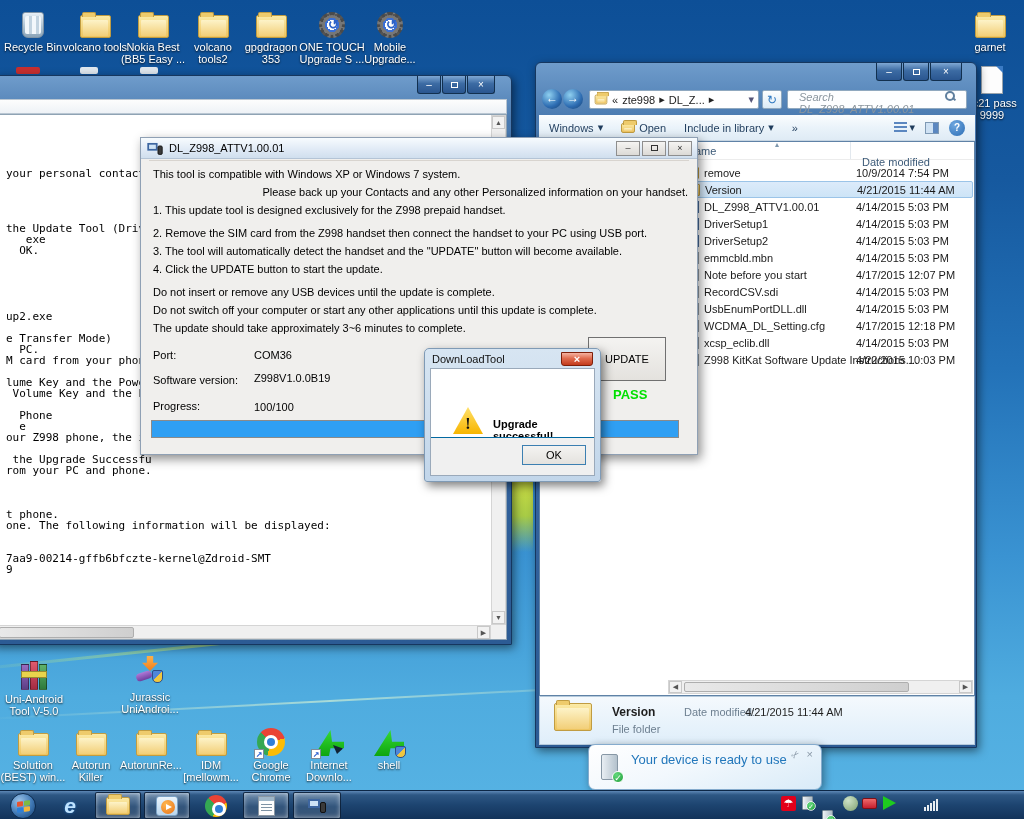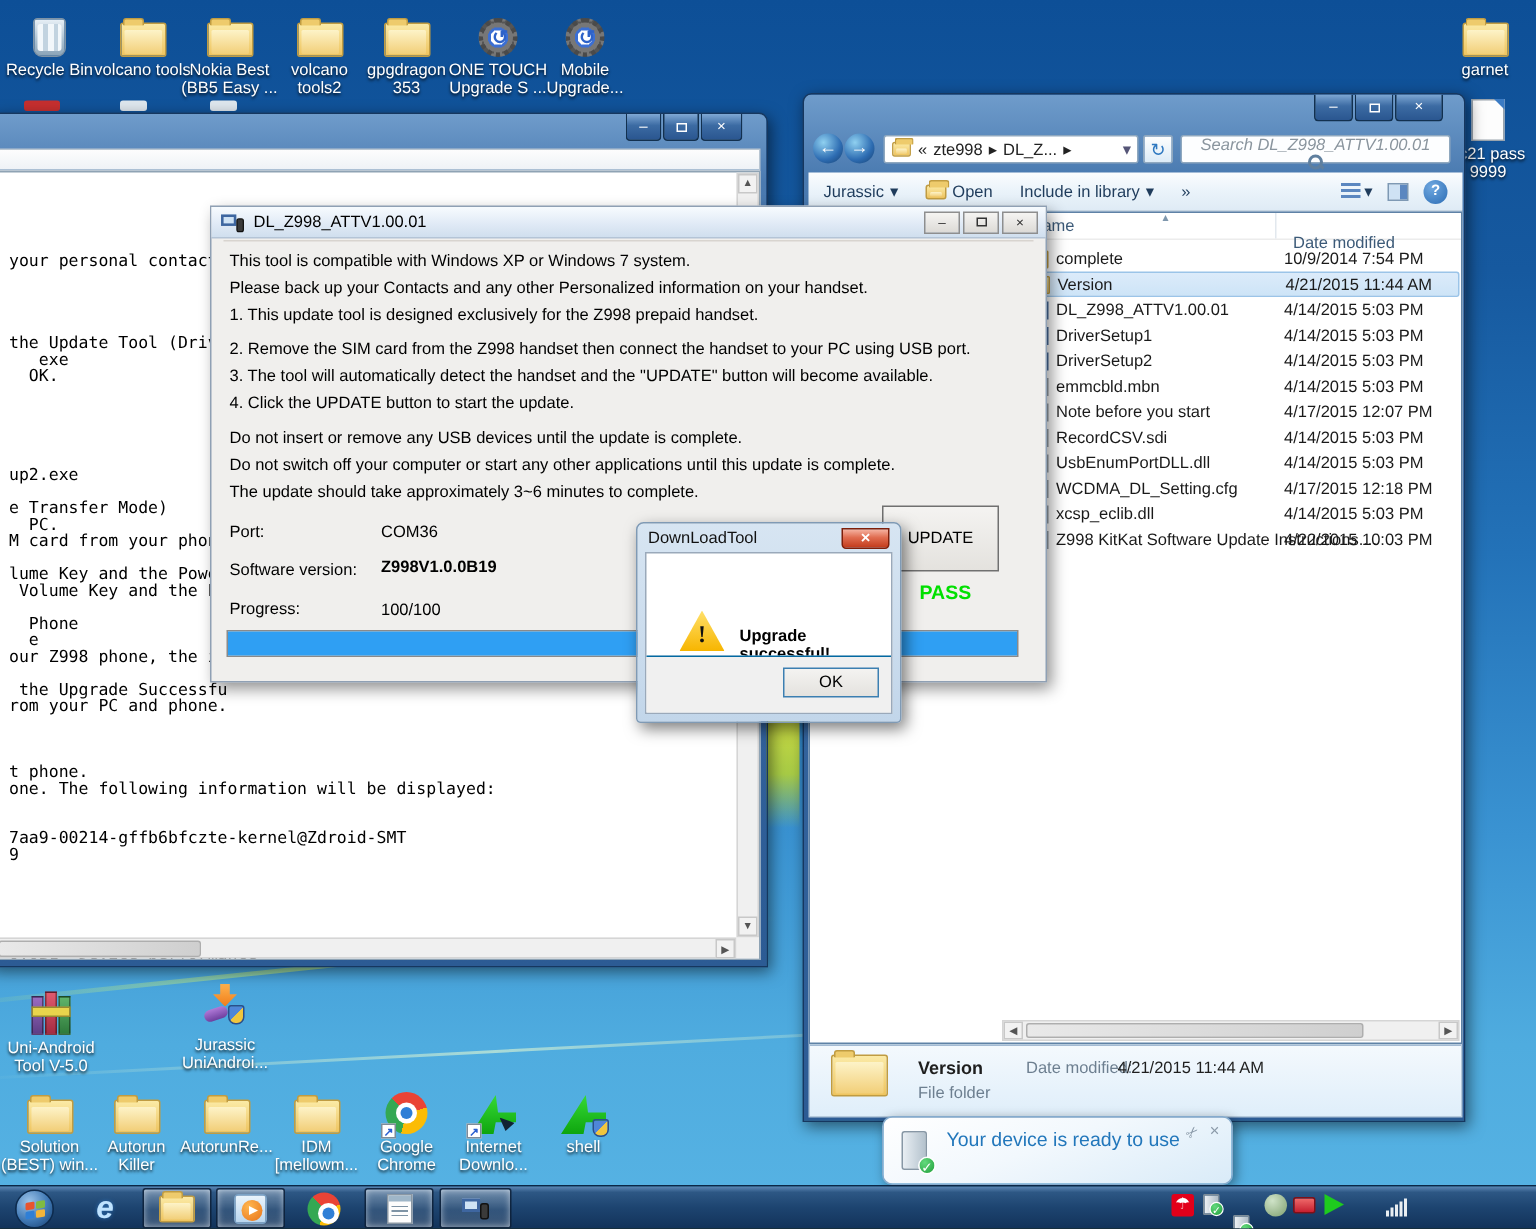--- a/index.html
+++ b/index.html
@@ -62,21 +62,21 @@
     font-size:11px;line-height:11px;color:#000;white-space:pre;}
   .sb-track{background:#f0f0f0;border:1px solid #d5d5d5;}
   .sb-thumb{background:linear-gradient(90deg,#e9e9e9,#cfcfcf);border:1px solid #aeaeae;border-radius:2px;}
   .sb-btn{background:#f2f2f2;border:1px solid #c8c8c8;color:#555;font-size:7px;display:flex;align-items:center;justify-content:center;}
 
   
   .ex-toolbar{position:absolute;background:linear-gradient(180deg,#fbfdfe,#eaf3fa 50%,#dfebf5);border-bottom:1px solid #c6d5e2;
     display:flex;align-items:center;font-size:11px;color:#1f3c5c;}
   .tb-item{display:flex;align-items:center;gap:4px;margin-right:18px;}
   .crumb{background:#fff;border:1px solid #8fa8bf;border-radius:2px;display:flex;align-items:center;font-size:11px;color:#222;padding:0 4px;gap:4px;}
-  .searchbox{background:#fdfeff;border:1px solid #8fa8bf;border-radius:2px;display:flex;align-items:center;font-size:11px;color:#8a959e;font-style:italic;padding:0 11px;justify-content:space-between;flex-direction:column;}
+  .searchbox{background:#fdfeff;border:1px solid #8fa8bf;border-radius:2px;display:flex;font-size:11px;color:#8a959e;font-style:italic;padding:0 11px;justify-content:space-between;}
   .mag{position:relative;width:10px;height:10px;}
   .mag::before{content:"";position:absolute;left:0;top:0;width:6px;height:6px;border:2px solid #5f7f9e;border-radius:50%;}
   .mag::after{content:"";position:absolute;left:7px;top:7px;width:4px;height:2px;background:#5f7f9e;transform:rotate(45deg);}
   .file-row{position:relative;height:17px;display:flex;align-items:center;font-size:11px;color:#1a1a1a;}
   .file-row.sel{background:linear-gradient(180deg,#dcebfa,#cde4f7);border:1px solid #9bc4e8;border-radius:2px;}
   .fname{position:absolute;left:163px;white-space:nowrap;}
   .fdate{position:absolute;left:315px;white-space:nowrap;color:#1a1a1a;}
   .fico{position:absolute;left:145px;width:13px;height:12px;}
   .fico.folder-mini{background:linear-gradient(180deg,#fbe9a2,#eec45f);border:1px solid #c09c42;border-radius:1px;}
   .fico.app-mini{background:repeating-linear-gradient(90deg,#5b8fd4 0 3px,#dce9f8 3px 6px);border:1px solid #4a6e9e;}
@@ -361,21 +361,21 @@
       <span style="margin-left:auto;color:#557;">▾</span>
     </div>
     <div class="abs" style="left:226px;top:27px;width:20px;height:19px;background:linear-gradient(180deg,#fdfefe,#dcebf7);border:1px solid #8fa8bf;border-radius:2px;color:#2e78c0;font-size:12px;text-align:center;line-height:18px;">↻</div>
     <div class="searchbox abs" style="left:251px;top:27px;width:180px;height:19px;">
       <span>Search DL_Z998_ATTV1.00.01</span>
       <span class="mag"></span>
     </div>
 
     <div class="ex-toolbar" style="left:3px;top:52px;width:436px;height:26px;padding:0 10px;">
       <div class="tb-item">
-        <span>Jurassic</span>
+        <span>Windows</span>
         <span>▾</span>
       </div>
       <div class="tb-item">
         <span class="folder" style="width:14px;height:10px;"></span>
         <span>Open</span>
       </div>
       <div class="tb-item">
         <span>Include in library</span>
         <span>▾</span>
       </div>
@@ -397,21 +397,21 @@
       <div class="abs" style="left:0;top:0;right:0;height:18px;border-bottom:1px solid #ececec;font-size:11px;color:#3c5a78;">
         <span class="abs" style="left:147px;top:3px;">Name</span>
         <span class="abs" style="left:235px;top:-2px;color:#7e97ad;font-size:8px;">▴</span>
         <span class="abs" style="left:310px;top:0;bottom:0;width:1px;background:#e2e8ee;"></span>
         <span class="abs" style="left:322px;top:14px;text-align:center;">Date modified</span>
       </div>
 
       <div class="abs" style="left:1px;top:22px;right:1px;">
         <div class="file-row">
             <span class="fico folder-mini"></span>
-            <span class="fname">complete</span>
+            <span class="fname">remove</span>
             <span class="fdate">10/9/2014 7:54 PM</span>
           </div>
         <div class="file-row sel">
             <span class="fico folder-mini"></span>
             <span class="fname">Version</span>
             <span class="fdate">4/21/2015 11:44 AM</span>
           </div>
         <div class="file-row">
             <span class="fico app-mini"></span>
             <span class="fname">DL_Z998_ATTV1.00.01</span>
@@ -494,34 +494,34 @@
         <span class="sqbtn">
             <span style="display:inline-block;width:7px;height:6px;border:1px solid #333;"></span>
           </span>
         <span class="sqbtn">×</span>
       </span>
     </div>
     <div class="abs" style="left:8px;top:21px;right:8px;height:2px;border-bottom:1px solid #d8d4cf;"></div>
 
     <div class="abs" style="left:12px;top:30px;width:535px;font-size:11px;color:#000;">
       <div style="margin-bottom:6px;">This tool is compatible with Windows XP or Windows 7 system.</div>
-      <div style="margin-bottom:6px;">Please back up your Contacts and any other Personalized information on your handset.</div>
+      <div style="margin-bottom:6px;text-align:right;">Please back up your Contacts and any other Personalized information on your handset.</div>
       <div style="margin-bottom:11px;">1. This update tool is designed exclusively for the Z998 prepaid handset.</div>
       <div style="margin-bottom:6px;">2. Remove the SIM card from the Z998 handset then connect the handset to your PC using USB port.</div>
       <div style="margin-bottom:6px;">3. The tool will automatically detect the handset and the "UPDATE" button will become available.</div>
       <div style="margin-bottom:11px;">4. Click the UPDATE button to start the update.</div>
       <div style="margin-bottom:6px;">Do not insert or remove any USB devices until the update is complete.</div>
       <div style="margin-bottom:6px;">Do not switch off your computer or start any other applications until this update is complete.</div>
       <div>The update should take approximately 3~6 minutes to complete.</div>
     </div>
 
     <span class="abs" style="left:12px;top:211px;font-size:11px;">Port:</span>
     <span class="abs" style="left:113px;top:211px;font-size:11px;">COM36</span>
     <span class="abs" style="left:12px;top:236px;font-size:11px;">Software version:</span>
-    <span class="abs" style="left:113px;top:234px;font-size:11px;font-weight:bold;">Z998V1.0.0B19</span>
+    <span class="abs" style="left:113px;top:234px;font-size:11px;">Z998V1.0.0B19</span>
     <span class="abs" style="left:12px;top:262px;font-size:11px;">Progress:</span>
     <span class="abs" style="left:113px;top:263px;font-size:11px;">100/100</span>
 
     <div class="abs" style="left:10px;top:282px;width:528px;height:18px;border:1px solid #8a8a8a;background:#fff;">
       <div style="width:100%;height:100%;background:#2f9ff3;"></div>
     </div>
 
     <div class="btn abs" style="left:447px;top:199px;width:78px;height:44px;">
       <span>UPDATE</span>
     </div>

